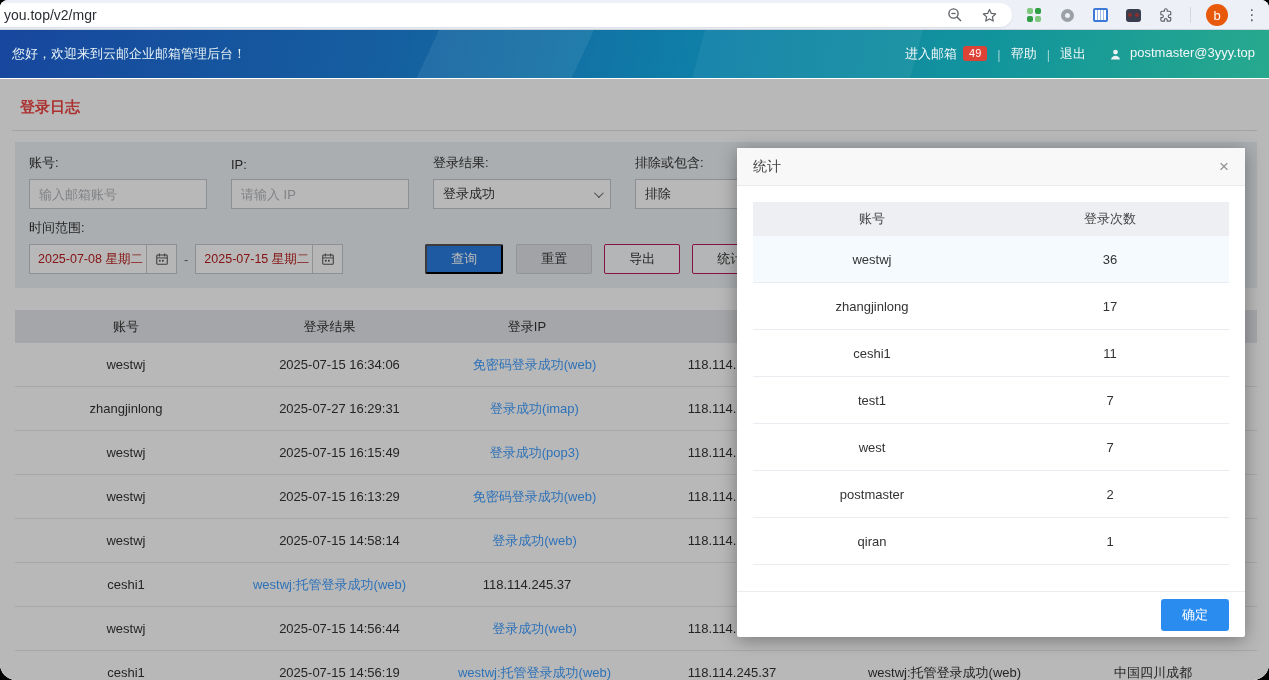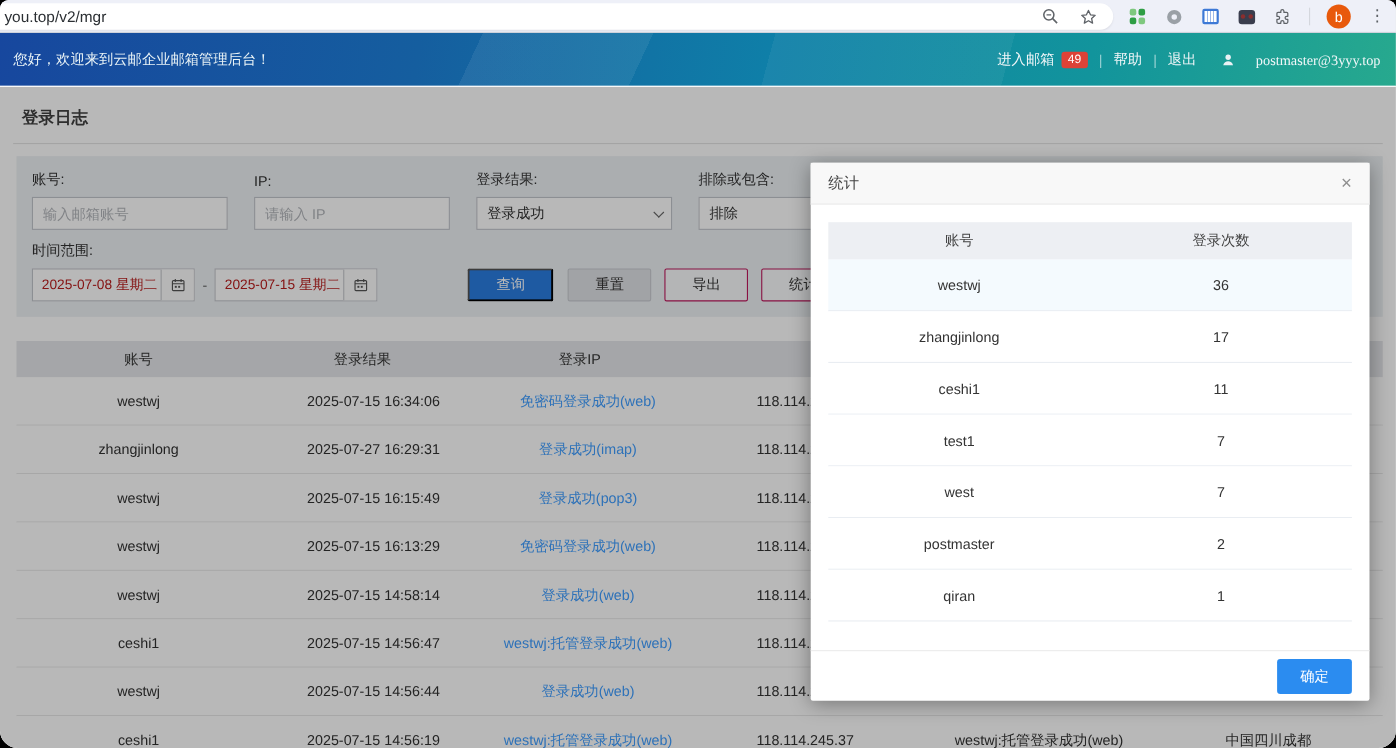--- a/index.html
+++ b/index.html
@@ -37,25 +37,25 @@
   .site-header::before{ content:""; position:absolute; inset:0;
      background:linear-gradient(115deg,transparent 34%,rgba(255,255,255,.07) 34%,rgba(255,255,255,.07) 46%,transparent 46%),
                 linear-gradient(105deg,transparent 55%,rgba(255,255,255,.05) 55%,rgba(255,255,255,.05) 72%,transparent 72%); }
   .sh-inner{ position:relative; height:100%; display:flex; align-items:center; justify-content:space-between; padding:0 14px 0 12px; }
   .greeting{ color:#e9f3f6; font-size:13px; }
   .sh-right{ display:flex; align-items:center; gap:10px; color:#f2f7f9; font-size:13px; }
   .sh-link{ color:#f2f7f9; cursor:pointer; }
   .sh-sep{ color:rgba(255,255,255,.55); }
   .mail-badge{ display:inline-block; background:#dd4237; color:#fff; font-size:11px; line-height:15px;
                padding:0 6px; border-radius:3px; margin-left:6px; vertical-align:1px; }
-  .user-chip{ display:flex; align-items:flex-end; gap:16px; margin-left:10px;font-family:Liberation Serif, serif; }
+  .user-chip{ display:flex; align-items:flex-start; gap:6px; margin-left:10px; }
 
   
   .content{ position:relative; height:602px; background:#fff; }
-  .page-title{ font-size:15px; font-weight:bold; color:#404040; padding:20px 0 0 20px; }
+  .page-title{ font-size:15px; font-weight:bold; color:#ef4444; padding:20px 0 0 20px; }
   .title-rule{ height:1px; background:#e3e3e3; margin:13px 12px 0 12px; }
 
   .filter-panel{ margin:11px 12px 0 15px; background:#edf1f4; padding:12px 14px 14px 14px; }
   .f-row{ display:flex; align-items:flex-end; }
   .f-group{ margin-right:24px; }
   .f-label{ font-size:13px; color:#333; margin-bottom:7px; }
   .f-input, .f-select{ width:178px; height:30px; background:#fff; border:1px solid #c3c6cc;
         font-size:13px; color:#333; padding:0 9px; display:flex; align-items:center; }
   input.f-input::placeholder{ color:#b3b6bb; }
   input.f-input{ outline:none; }
@@ -300,21 +300,20 @@
         <div class="t-row">
           <div class="t-cell c1">westwj</div>
           <div class="t-cell c2">2025-07-15 14:58:14</div>
           <div class="t-cell c3 link">登录成功(web)</div>
           <div class="t-cell c4">118.114.245.37</div>
           <div class="t-cell c5"></div>
           <div class="t-cell c6"></div>
         </div>
         <div class="t-row">
           <div class="t-cell c1">ceshi1</div>
-          <div class="t-cell c2">2025-07-15 14:56:47</div>
           <div class="t-cell c3 link">westwj:托管登录成功(web)</div>
           <div class="t-cell c4">118.114.245.37</div>
           <div class="t-cell c5"></div>
           <div class="t-cell c6"></div>
         </div>
         <div class="t-row">
           <div class="t-cell c1">westwj</div>
           <div class="t-cell c2">2025-07-15 14:56:44</div>
           <div class="t-cell c3 link">登录成功(web)</div>
           <div class="t-cell c4">118.114.245.37</div>

